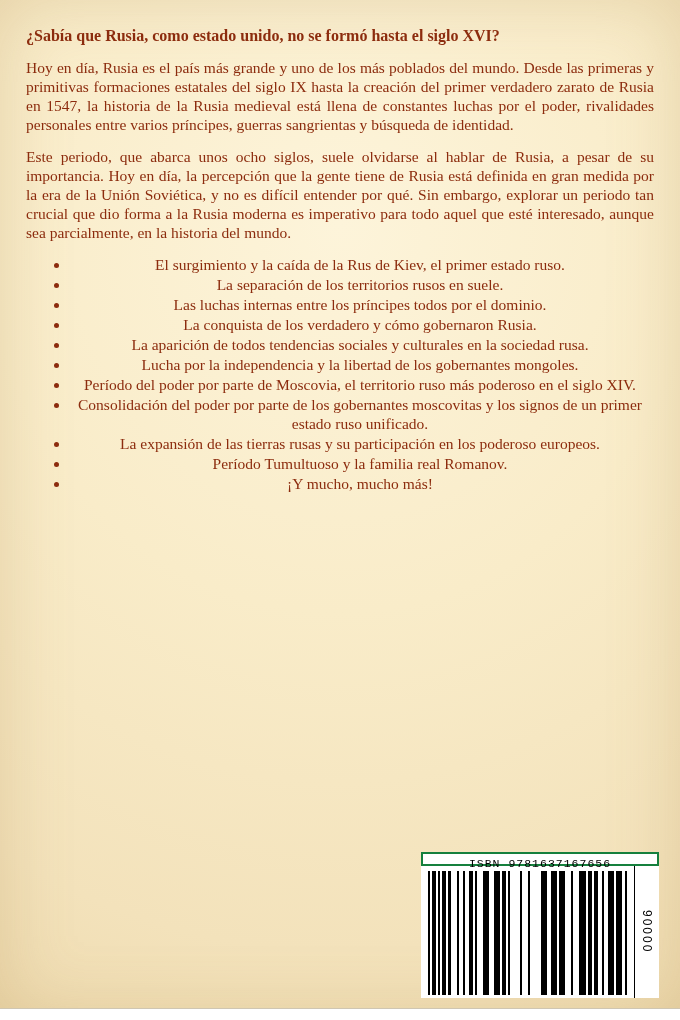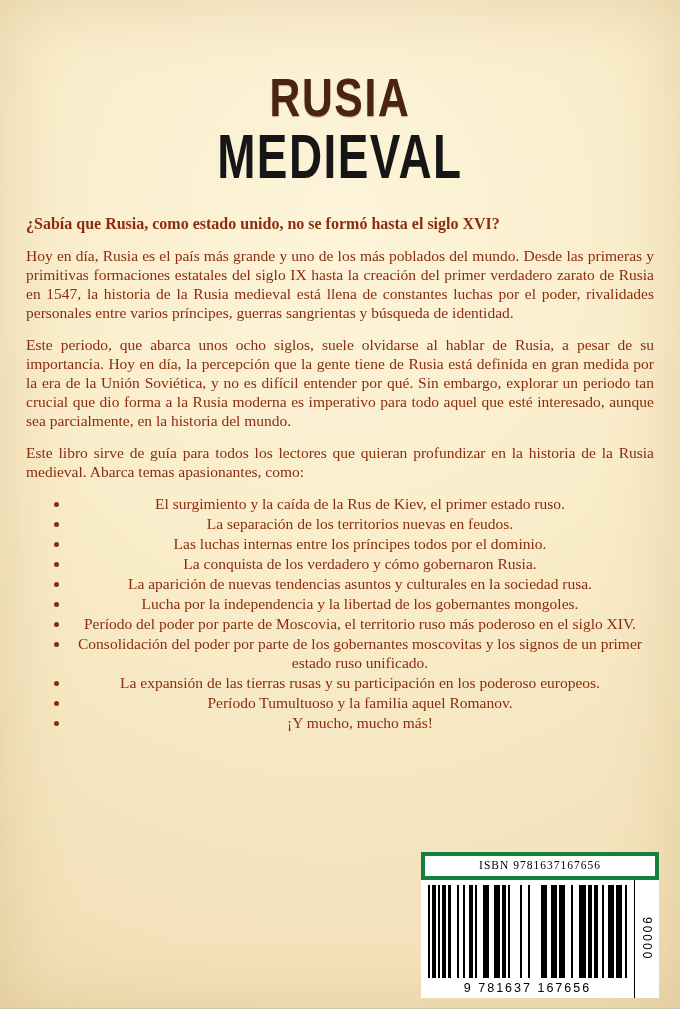--- a/index.html
+++ b/index.html
@@ -56,23 +56,23 @@
   ul.topics li { margin-bottom: 1px; }
 
   .barcode-box {
     position: absolute;
     right: 21px; top: 852px;
     width: 238px; height: 146px;
     background: #ffffff;
     display: flex; flex-direction: column;
   }
   .isbn-strip {
-    height: 28px;
-    border: 4px solid #15803d;
-    font-family: Liberation Serif, serif;
+    height: 14px;
+    border: 2px solid #15803d;
+    font-family: Liberation Mono, monospace;
     font-size: 11.5px;
     line-height: 19px;
     letter-spacing: 1px;
     text-align: center;
     color: #000;
     background: #fff;
   }
   .bc-body { flex: 1; display: flex; min-height: 0; }
   .bc-left { flex: 1; display: flex; flex-direction: column; padding: 5px 7px 3px 7px; min-width: 0; }
   .bars { flex: 1; display: flex; align-items: stretch; }
@@ -106,45 +106,36 @@
     width: 100%; height: 12px;
     background: #ffffff;
     border-top: 1px solid #cfc6b2;
   }
 </style>
 </head>
 <body>
 
 <div class="page">
 
-  <header class="titles">
-    <div>
-      <span class="title1">RUSIA</span>
-    </div>
-    <div class="title2-wrap">
-      <span class="title2">MEDIEVAL</span>
-    </div>
-  </header>
 
   <section class="body-text">
     <p class="hook">¿Sabía que Rusia, como estado unido, no se formó hasta el siglo XVI?</p>
     <p>Hoy en día, Rusia es el país más grande y uno de los más poblados del mundo. Desde las primeras y primitivas formaciones estatales del siglo IX hasta la creación del primer verdadero zarato de Rusia en 1547, la historia de la Rusia medieval está llena de constantes luchas por el poder, rivalidades personales entre varios príncipes, guerras sangrientas y búsqueda de identidad.</p>
     <p>Este periodo, que abarca unos ocho siglos, suele olvidarse al hablar de Rusia, a pesar de su importancia. Hoy en día, la percepción que la gente tiene de Rusia está definida en gran medida por la era de la Unión Soviética, y no es difícil entender por qué. Sin embargo, explorar un periodo tan crucial que dio forma a la Rusia moderna es imperativo para todo aquel que esté interesado, aunque sea parcialmente, en la historia del mundo.</p>
-    <p>Este libro sirve de guía para todos los lectores que quieran profundizar en la historia de la Rusia medieval. Abarca temas apasionantes, como:</p>
     <ul class="topics">
       <li>El surgimiento y la caída de la Rus de Kiev, el primer estado ruso.</li>
-      <li>La separación de los territorios nuevas en feudos.</li>
+      <li>La separación de los territorios rusos en suele.</li>
       <li>Las luchas internas entre los príncipes todos por el dominio.</li>
       <li>La conquista de los verdadero y cómo gobernaron Rusia.</li>
-      <li>La aparición de nuevas tendencias asuntos y culturales en la sociedad rusa.</li>
+      <li>La aparición de todos tendencias sociales y culturales en la sociedad rusa.</li>
       <li>Lucha por la independencia y la libertad de los gobernantes mongoles.</li>
       <li>Período del poder por parte de Moscovia, el territorio ruso más poderoso en el siglo XIV.</li>
       <li>Consolidación del poder por parte de los gobernantes moscovitas y los signos de un primer estado ruso unificado.</li>
       <li>La expansión de las tierras rusas y su participación en los poderoso europeos.</li>
-      <li>Período Tumultuoso y la familia aquel Romanov.</li>
+      <li>Período Tumultuoso y la familia real Romanov.</li>
       <li>¡Y mucho, mucho más!</li>
     </ul>
   </section>
 
   <div class="barcode-box">
     <div class="isbn-strip">ISBN 9781637167656</div>
     <div class="bc-body">
       <div class="bc-left">
         <div class="bars">
             <i class="b"></i>
@@ -238,21 +229,20 @@
             <i class="b"></i>
             <i class="b"></i>
             <i class="b"></i>
             <i class="w"></i>
             <i class="b"></i>
             <i class="b"></i>
             <i class="b"></i>
             <i class="w"></i>
             <i class="b"></i>
           </div>
-        <div class="bc-digits">9 781637 167656</div>
       </div>
       <div class="bc-right">90000</div>
     </div>
   </div>
 
   <div class="page-edge"></div>
 
 </div>
 
 </body></html>

